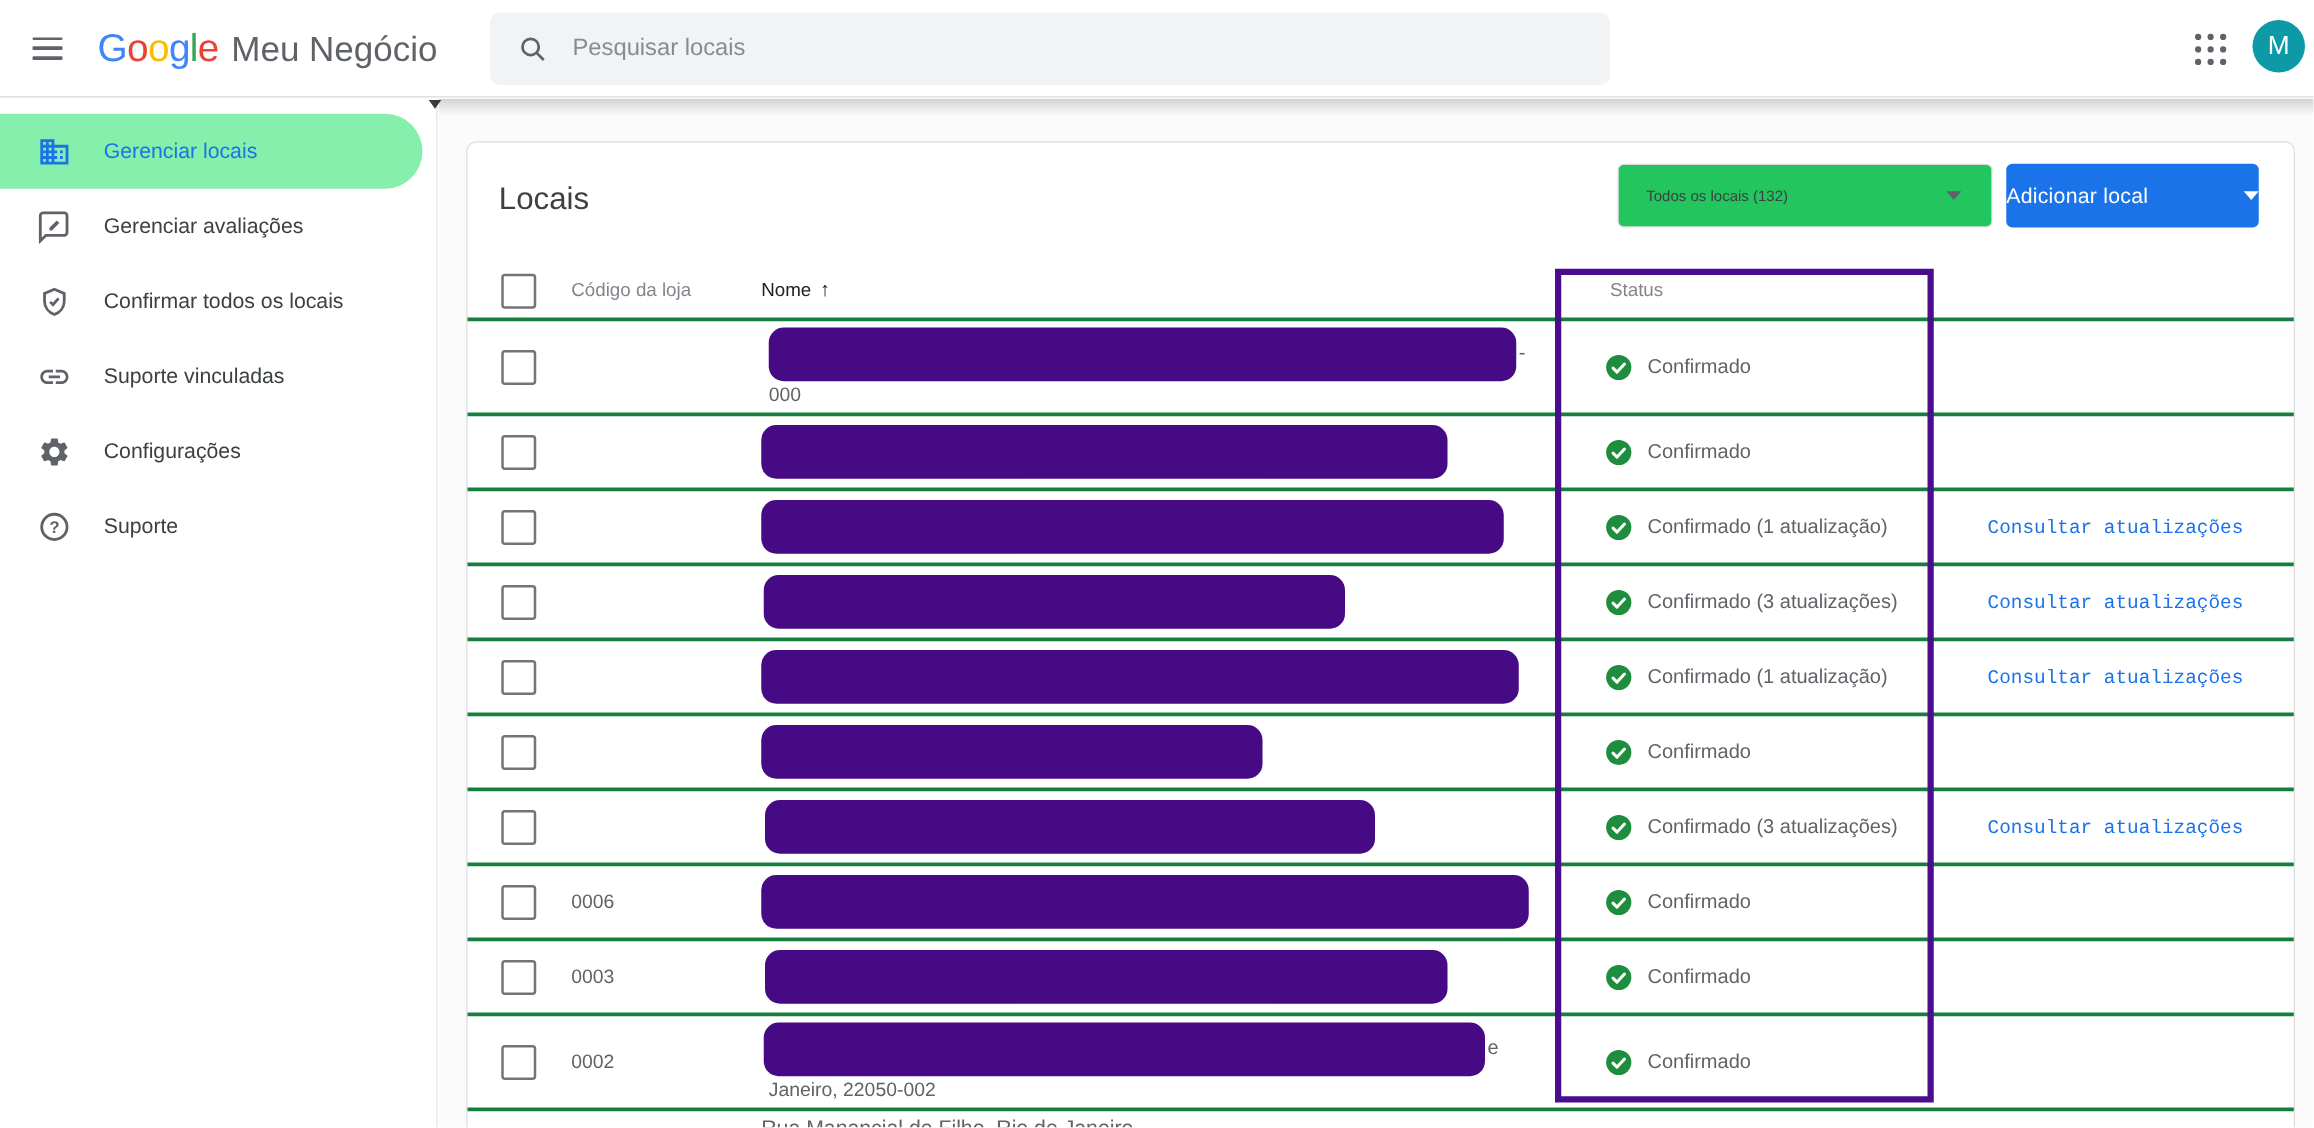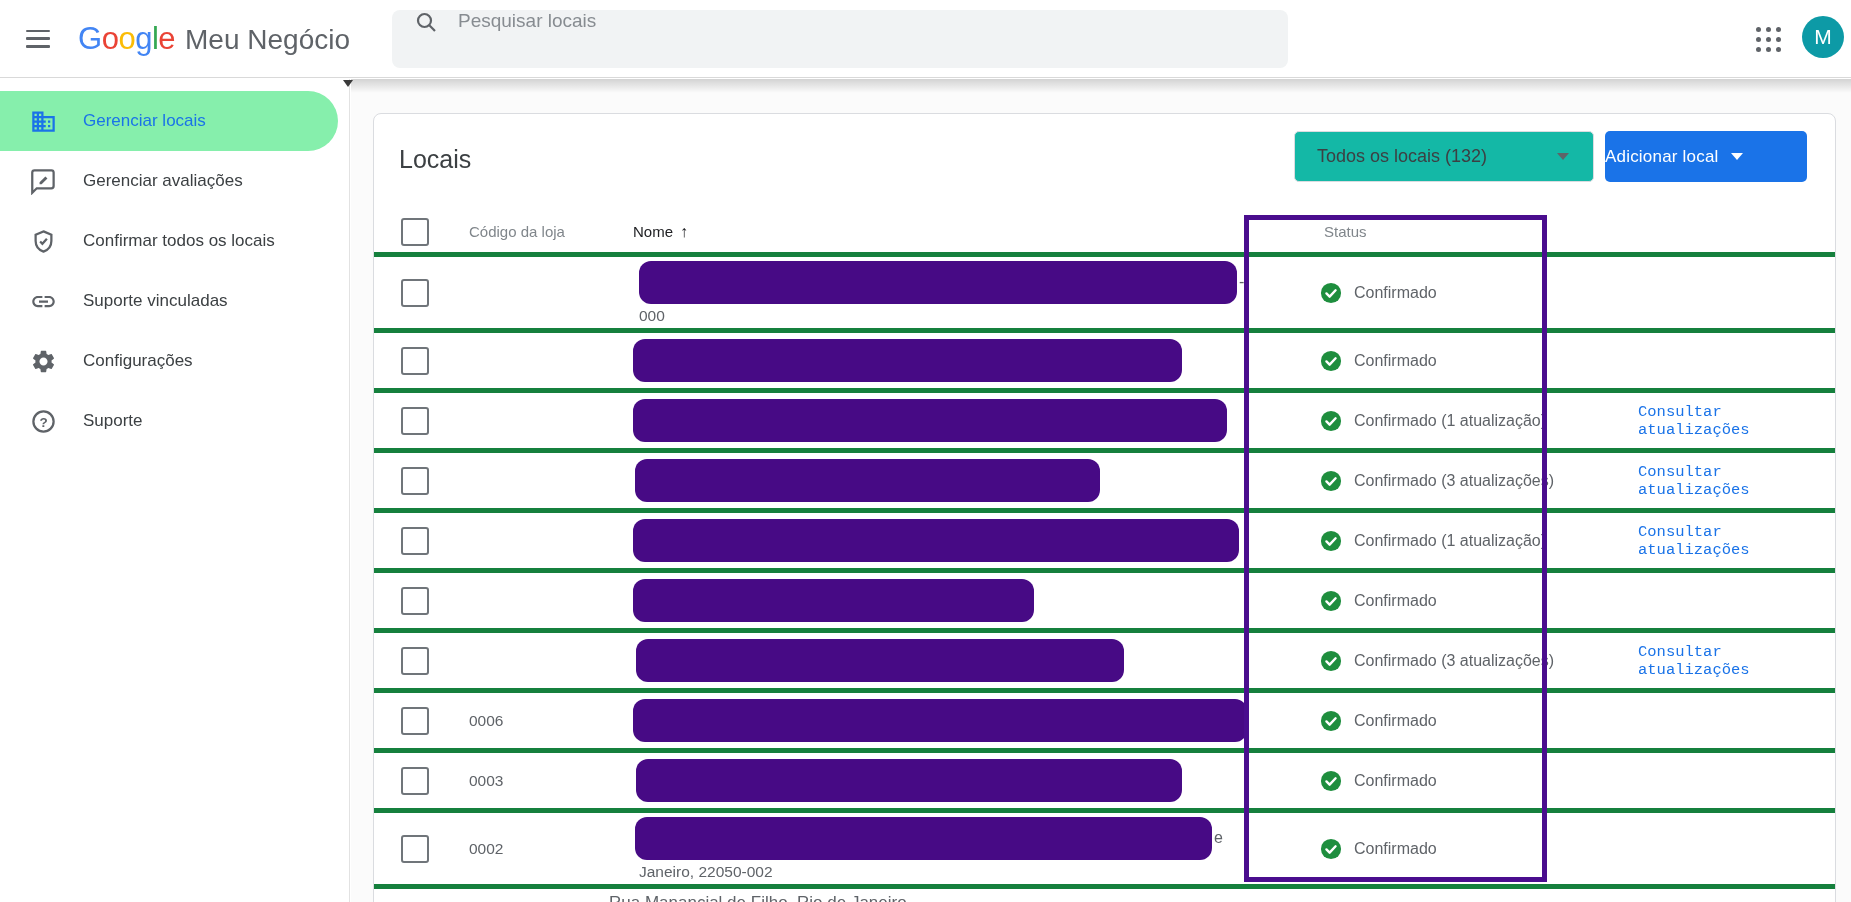--- a/index.html
+++ b/index.html
@@ -20,21 +20,21 @@
     position:absolute;top:0;left:0;width:1851px;height:78px;background:#fff;
     border-bottom:1px solid #d9d9d9;display:flex;align-items:center;z-index:20;
   }
   .hamburger{margin-left:26px;width:24px;height:18px;display:flex;flex-direction:column;justify-content:space-between;background:none;border:none;cursor:pointer;}
   .hamburger div{height:2.5px;background:#5f6368;border-radius:1px;}
   .logo{margin-left:28px;display:flex;align-items:baseline;white-space:nowrap;}
   .logo-letter{font-size:31px;font-weight:500;letter-spacing:-0.5px;}
   .product-name{font-size:28px;color:#5f6368;margin-left:10px;}
   .search-box{
     position:absolute;left:392px;top:10px;width:896px;height:58px;background:#f1f3f4;
-    border-radius:8px;display:flex;align-items:flex-start;padding-left:22px;
+    border-radius:8px;display:flex;align-items:center;padding-left:22px;
   }
   .search-box input{
     border:none;background:transparent;outline:none;font-size:19px;color:#3c4043;
     margin-left:20px;width:760px;font-family:"Liberation Sans",sans-serif;
   }
   .search-box input::placeholder{color:#878c91;}
   .grid-icon{position:absolute;left:1756px;top:27px;width:26px;height:26px;display:grid;grid-template-columns:repeat(3,1fr);gap:4px;cursor:pointer;}
   .grid-icon span{width:5px;height:5px;border-radius:50%;background:#5f6368;}
   .avatar{
     position:absolute;left:1802px;top:16px;width:42px;height:42px;border-radius:50%;
@@ -54,33 +54,33 @@
     border-left:5px solid transparent;border-right:5px solid transparent;border-top:7px solid #3a3a3a;}
   
   .content{position:absolute;top:79px;left:351px;right:0;bottom:0;background:#fbfbfb;overflow:hidden;}
   .content::before{content:"";position:absolute;top:0;left:0;right:0;height:14px;
     background:linear-gradient(rgba(0,0,0,0.16),rgba(0,0,0,0));z-index:5;}
   .card{position:absolute;left:22px;top:34px;width:1463px;height:820px;background:#fff;
     border:1px solid #dadce0;border-radius:8px;z-index:6;}
   .page-title{position:absolute;left:25px;top:31px;font-size:25px;font-weight:400;color:#3c4043;}
   .filter-select{
     position:absolute;left:920px;top:17px;width:300px;height:51px;border:1px solid #dadce0;border-radius:5px;
-    display:flex;align-items:center;padding-left:22px;font-size:18px;color:#3c4043;cursor:pointer;background:#14b8a6;
+    display:flex;align-items:center;padding-left:22px;font-size:12px;color:#3c4043;cursor:pointer;background:#22c55e;
   }
   .filter-select .caret{position:absolute;right:24px;}
   .caret{width:0;height:0;border-left:6px solid transparent;border-right:6px solid transparent;border-top:7px solid #5f6368;}
   .add-btn{
     position:absolute;left:1231px;top:17px;width:202px;height:51px;background:var(--accent);border:none;border-radius:5px;
-    color:#fff;font-size:17px;font-weight:500;display:flex;align-items:center;justify-content:flex-start;gap:12px;cursor:pointer;
+    color:#fff;font-size:17px;font-weight:500;display:flex;align-items:center;justify-content:space-between;gap:12px;cursor:pointer;
     font-family:"Liberation Sans",sans-serif;letter-spacing:.2px;
   }
   .add-btn .caret{border-top-color:#fff;}
   
   .tbl{margin-top:97px;}
-  .trow{display:grid;grid-template-columns:56px 152px 675px 303px auto;padding-left:27px;align-items:center;border-bottom:5px solid #15803d;gap:12px;}
+  .trow{display:grid;grid-template-columns:56px 152px 675px 303px auto;padding-left:27px;align-items:center;border-bottom:3px solid #15803d;}
   .thead{height:46px;}
   .h-code,.h-status{font-size:15px;color:#80868b;}
   .h-status{padding-left:4px;}
   .h-name{font-size:15px;color:#202124;display:flex;align-items:center;gap:7px;cursor:pointer;}
   .sort-arrow{font-size:16px;color:#202124;}
   .row{height:60px;}
   .row.two-line{height:76px;}
   .checkbox{width:28px;height:28px;border:2px solid #70757a;border-radius:3px;background:#fff;cursor:pointer;display:block;}
   .code-cell{font-size:15.5px;color:#5f6368;}
   .name-cell{display:flex;flex-direction:column;justify-content:center;}

